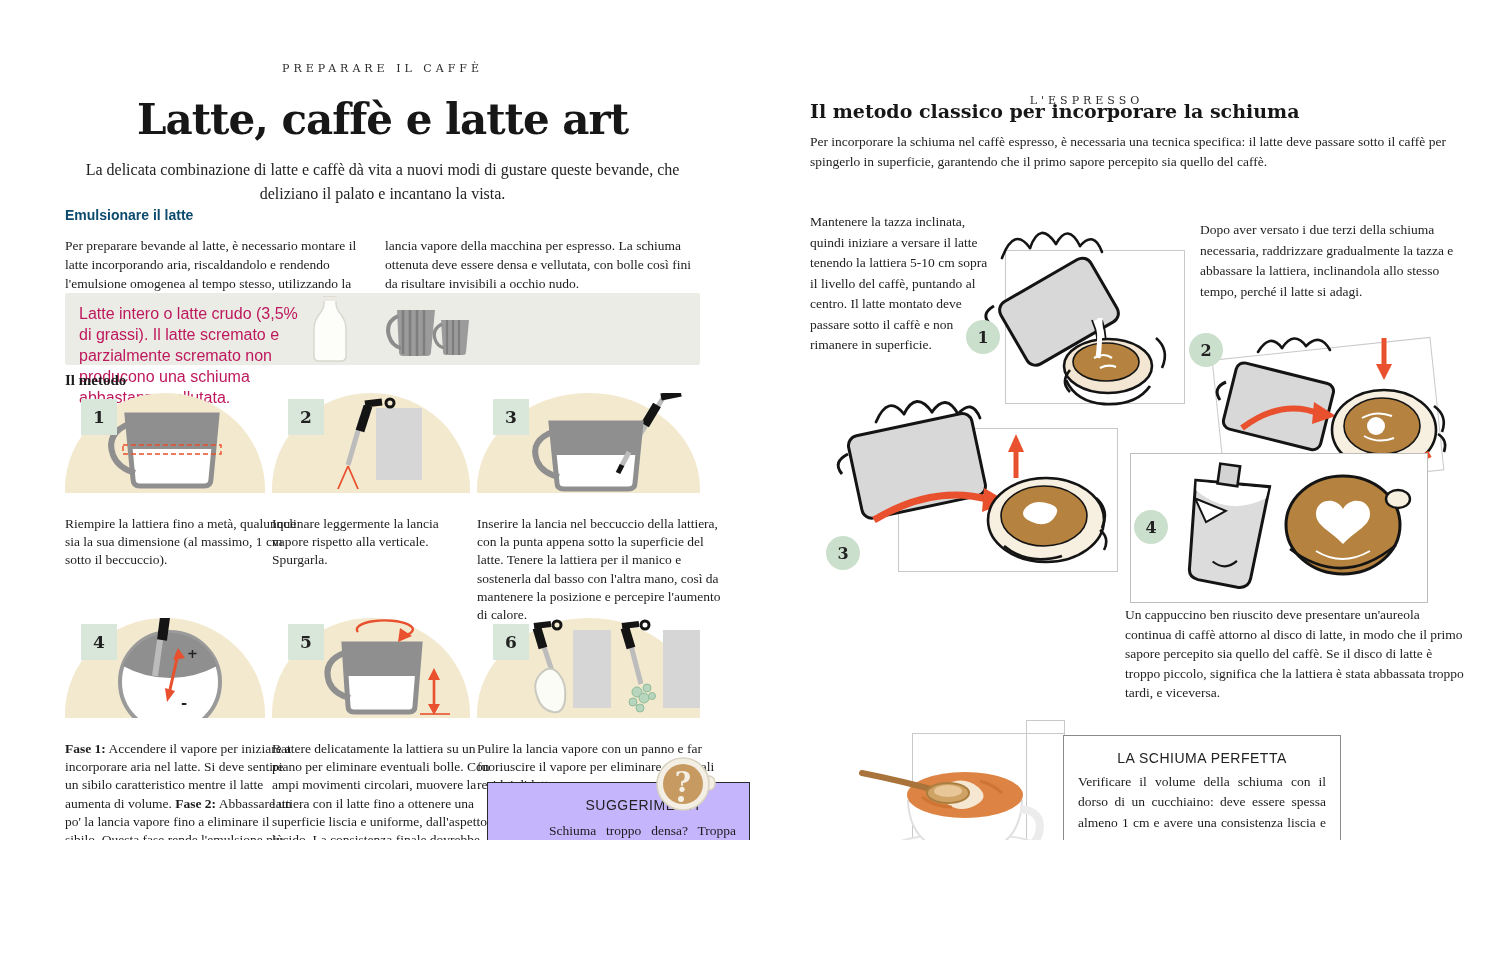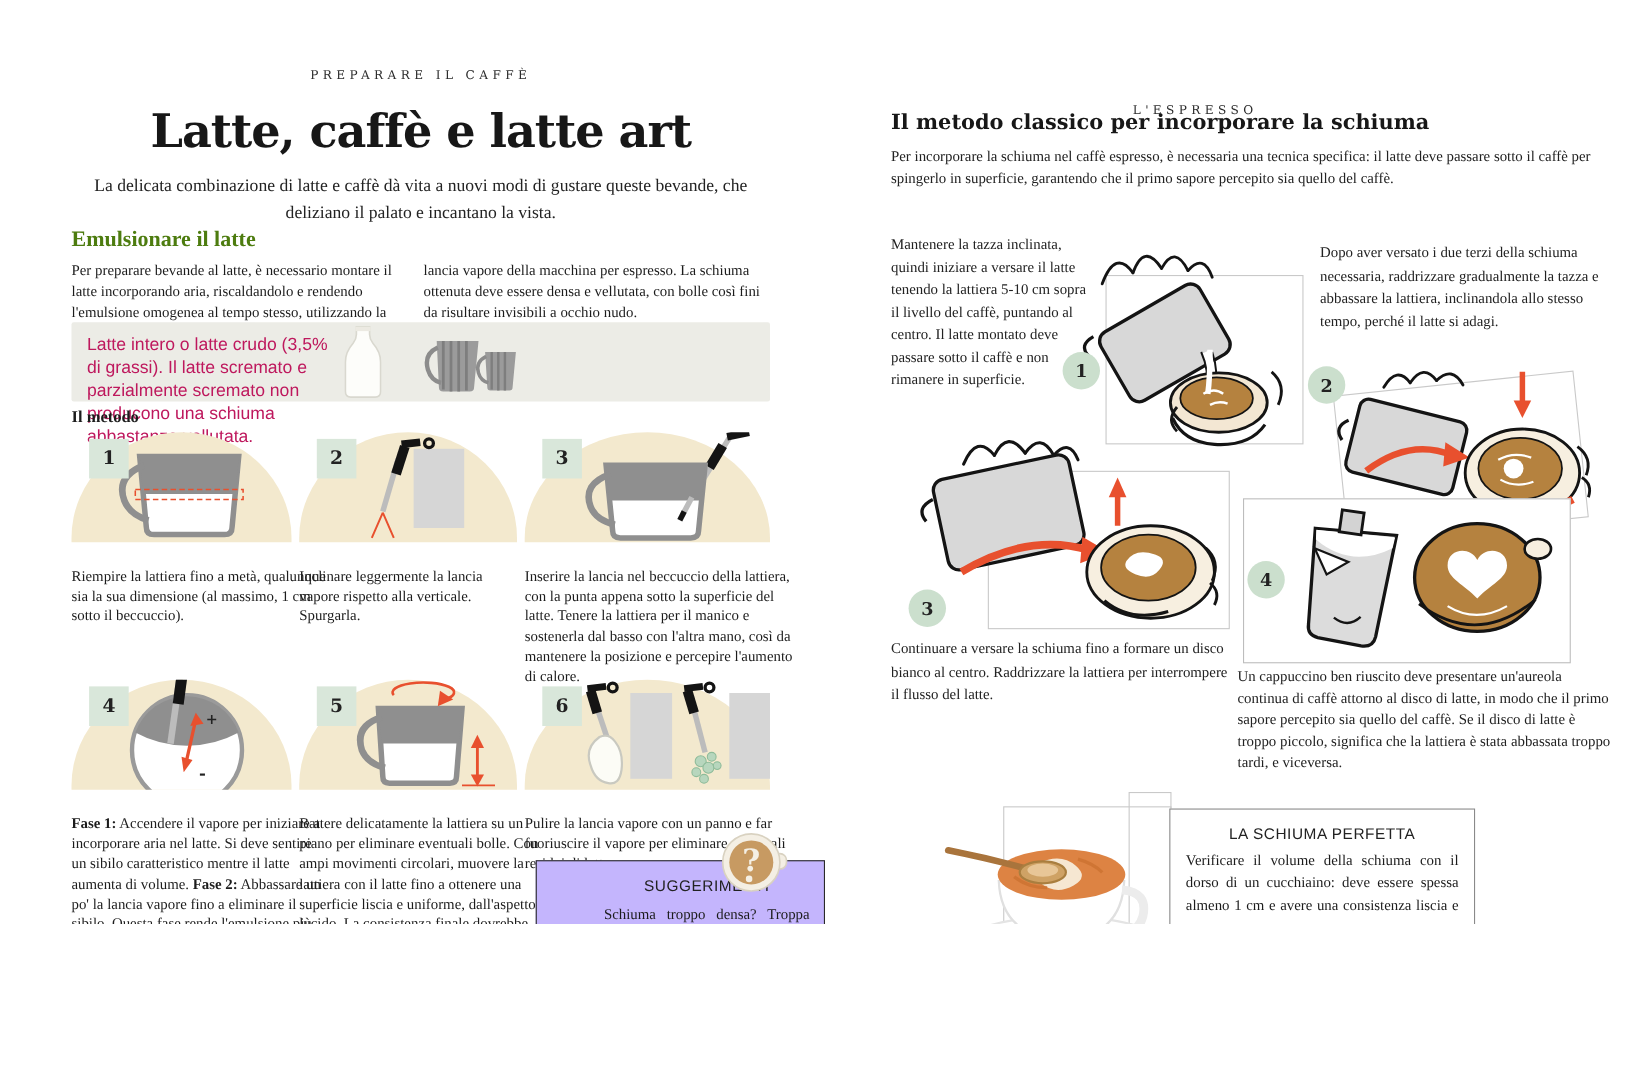--- a/index.html
+++ b/index.html
@@ -4,21 +4,21 @@
 <style>
   html,body{margin:0;padding:0;background:#ffffff;}
   .canvas{position:relative;width:1500px;height:840px;background:#fff;overflow:hidden;
           font-family:"Liberation Serif",serif;color:#1c1c1c;}
   .abs{position:absolute;}
   .pg-header{font-family:"DejaVu Serif",serif;font-size:11px;letter-spacing:4px;
              text-align:center;color:#2b2b2b;}
   .big-title{font-family:"DejaVu Serif",serif;font-weight:700;font-size:42px;
              text-align:center;color:#171717;margin:0;letter-spacing:-1px;}
   .lede{font-size:16px;line-height:1.5;text-align:center;color:#222;margin:0;}
-  .h2{font-family:Liberation Serif, serif;font-weight:700;font-size:20px;color:#4d7c0f;margin:0;}
+  .h2{font-family:Liberation Sans, sans-serif;font-weight:700;font-size:14px;color:#0c4a6e;margin:0;}
   .h2r{font-family:"DejaVu Serif",serif;font-weight:700;font-size:19px;color:#171717;margin:0;}
   .body-txt{font-size:13.5px;line-height:1.4;margin:0;}
   .rtxt{font-size:13.5px;line-height:1.52;margin:0;color:#222;}
   .infobox{background:#ecece6;border-radius:2px;}
   .ib-txt{font-family:"Liberation Sans",sans-serif;font-size:16px;line-height:1.32;color:#be185d;margin:0;}
   .ib-bullet{font-family:"Liberation Sans",sans-serif;font-size:12px;line-height:1.32;color:#2f2f2f;}
   .ib-bullet::before{content:"• ";}
   .method-label{font-size:15px;font-weight:700;}
   .dome{position:absolute;background:#f3e9ce;border-radius:50% 50% 0 0 / 96% 96% 0 0;}
   .badge-sq{position:absolute;width:36px;height:36px;background:#d9e7da;
@@ -274,21 +274,20 @@
     <ellipse cx="226" cy="128" rx="43" ry="30" fill="#b5823f" stroke="#141414" stroke-width="1.6"></ellipse>
     <path d="M206 122 q8 -12 26 -6 q12 4 4 14 q-8 10 -22 4 q-12 -5 -8 -12 z" fill="#ffffff"></path>
     <line x1="198" y1="62" x2="198" y2="90" stroke="#e8502e" stroke-width="5"></line>
     <polygon points="190,64 206,64 198,46" fill="#e8502e"></polygon>
     <path d="M186 158 q24 20 58 10" fill="none" stroke="#141414" stroke-width="2.8"></path>
     <path d="M278 110 q14 12 6 30 M282 142 q10 8 4 20" fill="none" stroke="#141414" stroke-width="2.6"></path>
   </svg>
   <div class="badge-ci" style="left:826px;top:536px;">
       <span>3</span>
     </div>
-  <p class="abs rtxt" style="left:810px;top:580px;width:315px;">Continuare a versare la schiuma fino a formare un disco bianco al centro. Raddrizzare la lattiera per interrompere il flusso del latte.</p>
 
   <div class="frame" style="left:1130px;top:453px;width:296px;height:148px;border-color:#bdbdbd;background:#fff;z-index:1;"></div>
   <svg class="abs" style="left:1130px;top:453px;z-index:2;" width="296" height="148" viewBox="0 0 296 148">
     <g transform="rotate(8 95 85)">
       <path d="M58 32 L132 28 L126 122 Q125 132 114 132 L74 130 Q64 129 64 119 Z" fill="#dcdcdc" stroke="#141414" stroke-width="3"></path>
       <path d="M60 42 Q95 64 130 40 L131 30 L59 33 Z" fill="#ffffff"></path>
       <path d="M60 50 L74 72 L92 58 Z" fill="#ffffff" stroke="#141414" stroke-width="2"></path>
       <rect x="80" y="12" width="20" height="20" fill="#d3d3d3" stroke="#141414" stroke-width="2.6"></rect>
       <path d="M86 110 q14 8 24 -4" fill="none" stroke="#141414" stroke-width="2.2"></path>
     </g>

